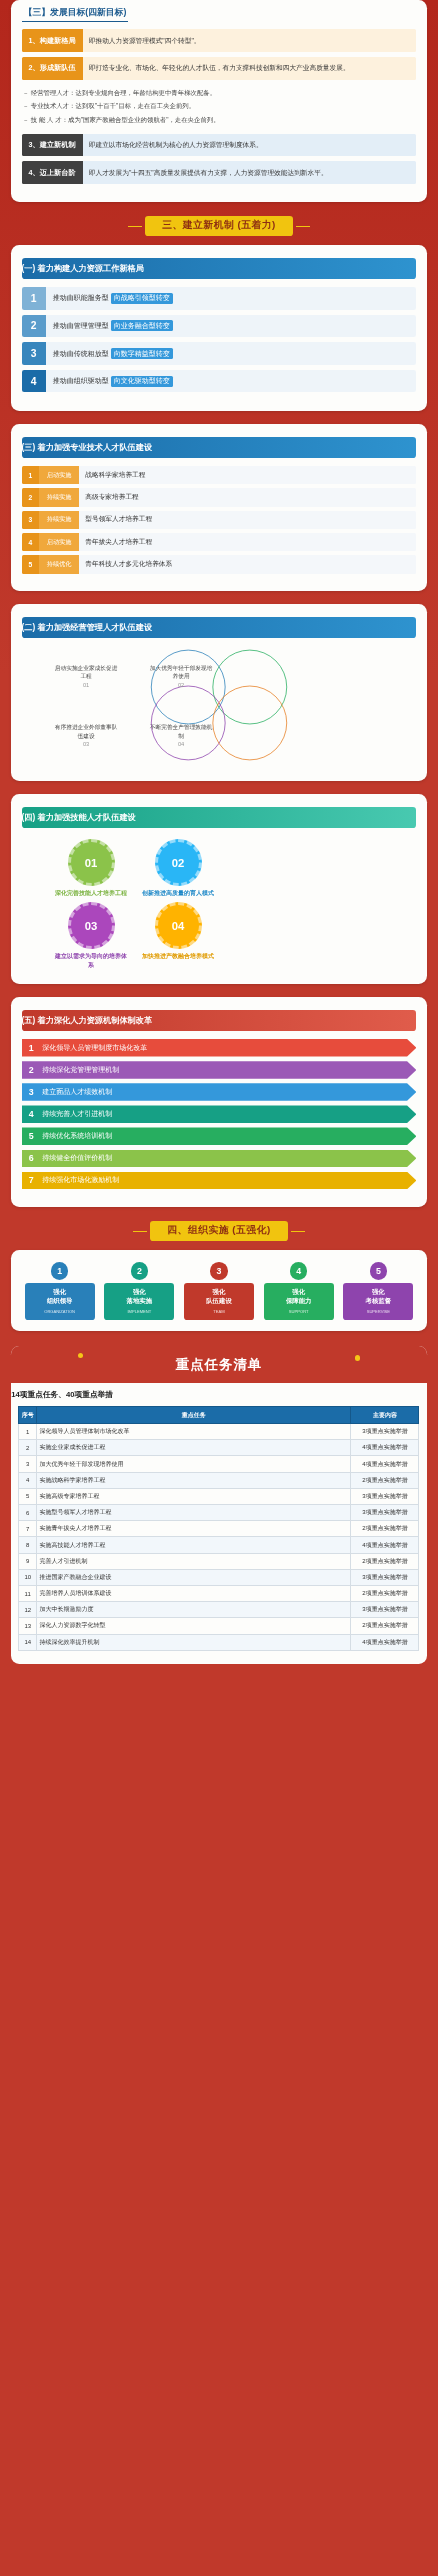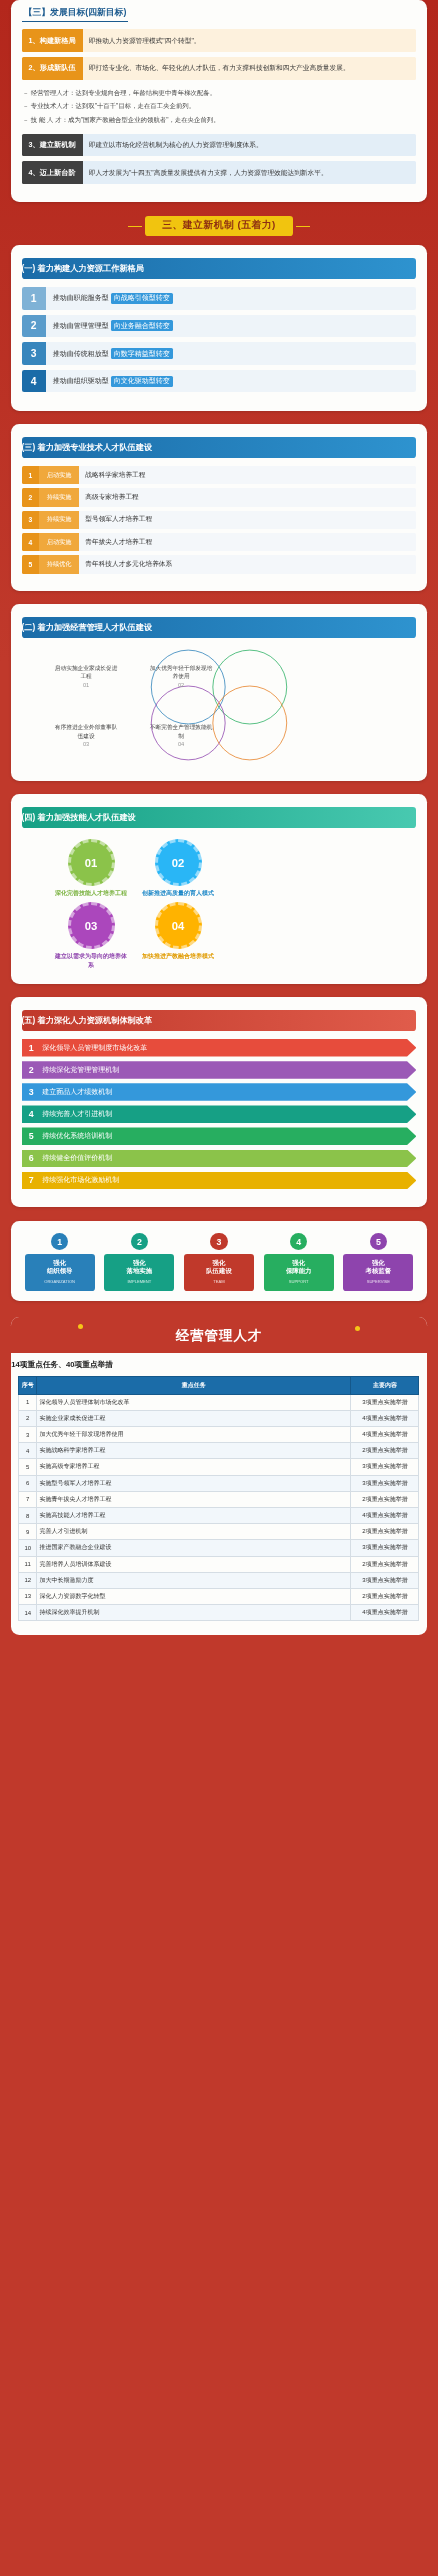--- a/index.html
+++ b/index.html
@@ -402,20 +402,23 @@
     <div class="arrowbar" style="background:#8bc34a">
       <span class="an">6</span>
       <span>持续健全价值评价机制</span>
     </div>
     <div class="arrowbar" style="background:#e8b100">
       <span class="an">7</span>
       <span>持续强化市场化激励机制</span>
     </div>
   </div>
 
+  <div class="sec-head">
+    <span class="band">四、组织实施 (五强化)</span>
+  </div>
 
   <div class="card" style="padding-bottom:10.3px;">
     <div class="badges">
       <div class="badge">
         <div class="bnum" style="background:#2980b9">1</div>
         <div class="bbody" style="background:#2980b9">
           <span style="white-space:pre-line">强化
 组织领导</span>
           <span class="bsub">ORGANIZATION</span>
         </div>
@@ -452,21 +455,21 @@
           <span class="bsub">SUPERVISE</span>
         </div>
       </div>
     </div>
   </div>
 
   <div class="redcard" style="margin-top:15.5px;">
     <div class="redbar">
       <span class="dot" style="left:67px; top:7.2px;"></span>
       <span class="dot" style="right:67px; top:9.3px;"></span>
-      <div class="rt">经营管理人才</div>
+      <div class="rt">重点任务清单</div>
     </div>
     <div class="redsub">14项重点任务、40项重点举措</div>
     <table>
       <thead>
         <tr>
           <th>序号</th>
           <th>重点任务</th>
           <th>主要内容</th>
         </tr>
       </thead>

